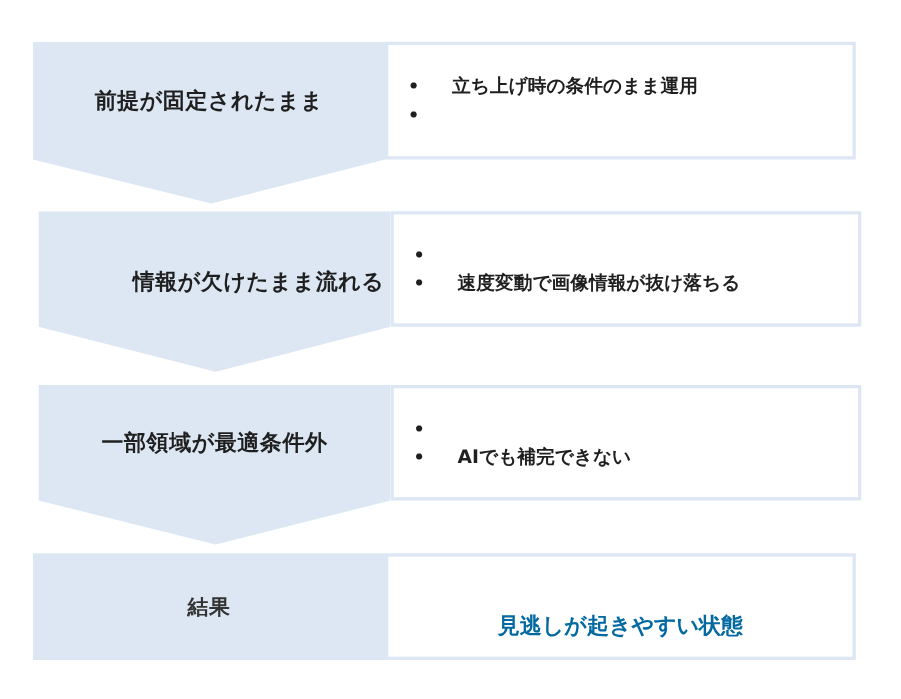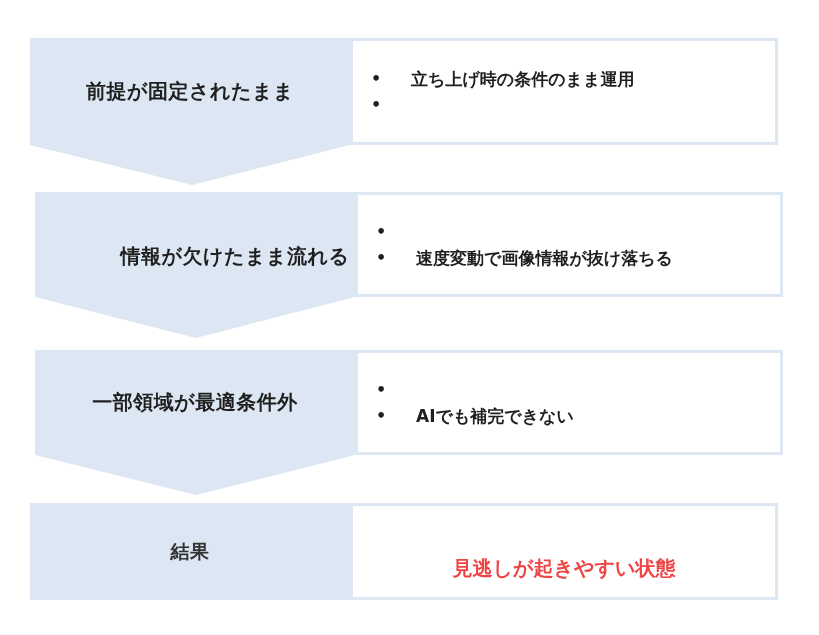--- a/index.html
+++ b/index.html
@@ -70,15 +70,15 @@
       <span class="bullet-dot">•</span>
       <span>AIでも補完できない</span>
     </div>
   </div>
 </div>
 
 <div class="row" style="left:30px; top:503px; width:750px; height:98px;">
   <div style="position:absolute; left:0; top:0; width:320px; height:97px; background:#dce7f3;"></div>
   <div class="left-label result-label" style="left:0; top:0; width:320px; height:97px;">結果</div>
   <div class="right-box" style="left:320px; top:0; width:428px; height:97px; align-items:center; padding-left:0;">
-    <span class="result-text" style="color:#ef4444;margin-top:33px;">見逃しが起きやすい状態</span>
+    <span class="result-text" style="color:#0369a1;margin-top:33px;">見逃しが起きやすい状態</span>
   </div>
 </div>
 
 </body></html>

